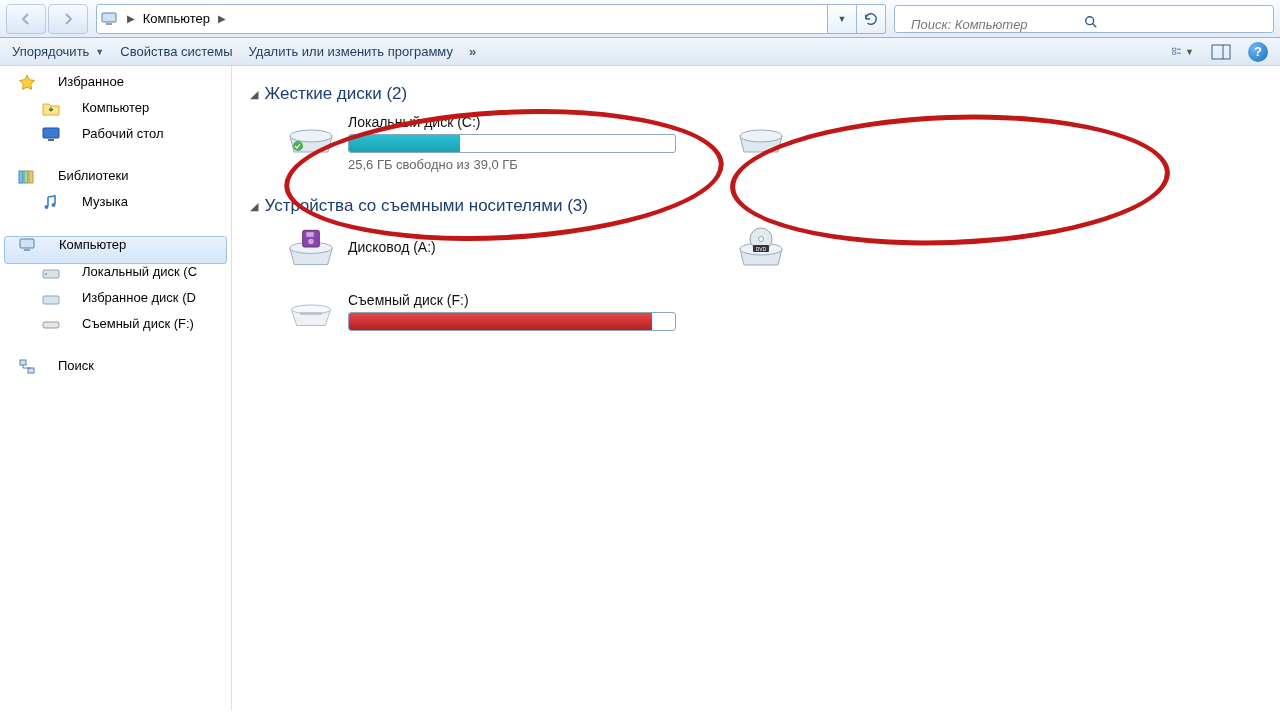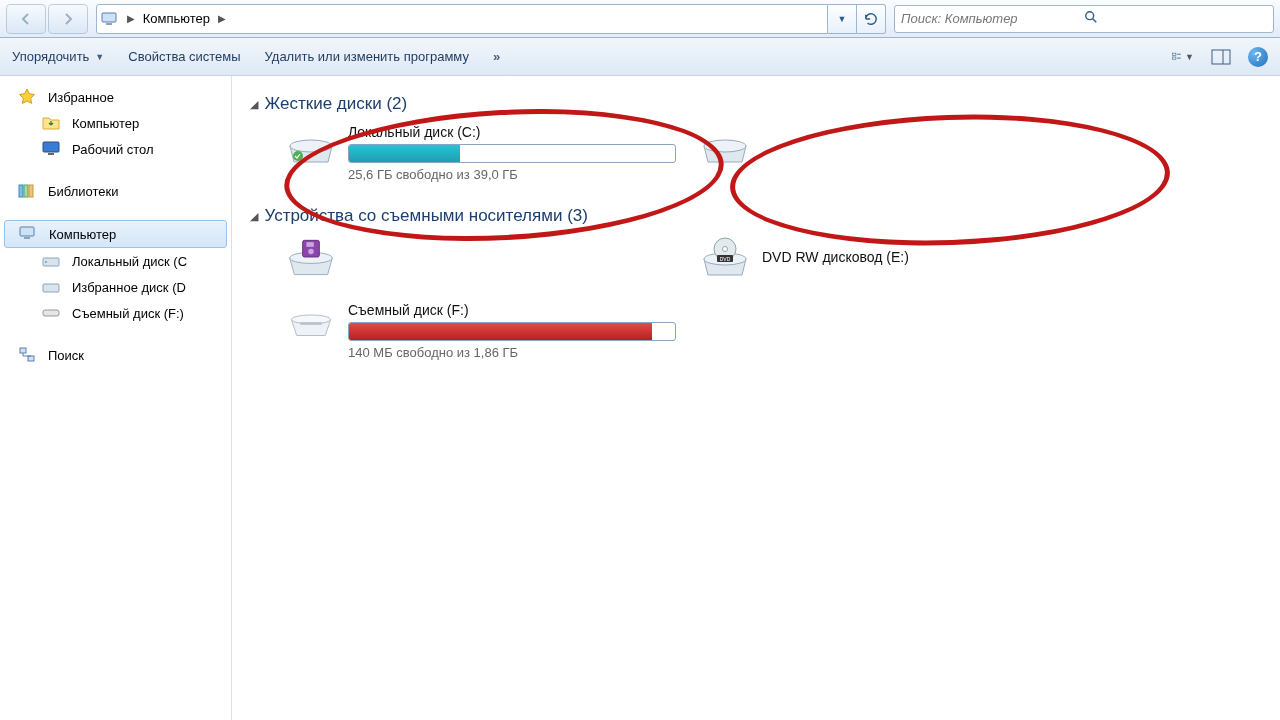--- a/index.html
+++ b/index.html
@@ -7,41 +7,41 @@
   .addr-bar{position:relative;height:38px;background:linear-gradient(#fafcff,#e3ecf7);border-bottom:1px solid #a0b3c8;display:flex;align-items:center;padding:4px 6px;box-sizing:border-box;}
   .nav-btns{display:flex;gap:2px;margin-right:8px;}
   .nav-btn{width:38px;height:28px;border:1px solid #7a9bbd;border-radius:4px;background:linear-gradient(#f6fbff,#cfe1f3);display:flex;align-items:center;justify-content:center;color:#3a5f86;}
   .nav-btn.disabled{opacity:.45;}
   .breadcrumb-wrap{flex:1;display:flex;align-items:center;height:28px;border:1px solid #9db7d1;background:#fff;border-radius:3px 0 0 3px;padding:0 4px;min-width:0;}
   .bc-icon{width:16px;height:16px;margin-right:6px;flex:none;}
   .bc-seg{display:flex;align-items:center;gap:2px;padding:0 4px;height:26px;}
   .bc-sep{color:#555;font-size:10px;}
   .bc-refresh,.bc-drop{width:28px;height:28px;border:1px solid #9db7d1;border-left:none;background:linear-gradient(#fdfeff,#e8f0fa);display:flex;align-items:center;justify-content:center;color:#2d5c8b;}
   .bc-refresh{border-radius:0 3px 3px 0;margin-right:8px;}
-  .search{width:380px;height:28px;border:1px solid #9db7d1;background:#fff;border-radius:3px;display:flex;align-items:center;padding:0 6px;box-sizing:border-box;color:#777;font-style:italic;}
+  .search{width:380px;height:28px;border:1px solid #9db7d1;background:#fff;border-radius:3px;display:flex;align-items:flex-end;padding:0 16px;box-sizing:border-box;color:#777;font-style:italic;}
   .search span{flex:1;}
   .search .mag{color:#2d5c8b;font-style:normal;}
-  .toolbar{height:38px;background:linear-gradient(#f2f6fc,#dee9f5);border-bottom:1px solid #c7d6e6;display:flex;align-items:center;padding:0 12px;gap:24px;box-sizing:border-box;}
+  .toolbar{height:28px;background:linear-gradient(#f2f6fc,#dee9f5);border-bottom:1px solid #c7d6e6;display:flex;align-items:center;padding:0 12px;gap:16px;box-sizing:border-box;}
   .tb-item{display:flex;align-items:center;gap:6px;color:#1e3a5f;cursor:default;}
   .tb-item .dd{font-size:9px;color:#44607d;}
   .tb-overflow{color:#44607d;font-weight:bold;}
   .tb-right{margin-left:auto;display:flex;align-items:center;gap:16px;}
   .tb-ico{width:22px;height:22px;display:flex;align-items:center;justify-content:center;color:#3a5f86;}
   .help{width:20px;height:20px;border-radius:50%;background:radial-gradient(circle at 30% 30%,#6cb7f5,#1c6fb8);color:#fff;font-weight:bold;font-size:13px;display:flex;align-items:center;justify-content:center;}
   .body{display:flex;height:calc(720px - 38px - 38px);}
   .sidebar{width:232px;flex:none;border-right:1px solid #d8e2ec;background:#fff;padding:8px 0 0 0;box-sizing:border-box;overflow:hidden;}
   .sb-group{margin-bottom:16px;}
-  .sb-row{display:flex;align-items:center;height:26px;padding-left:18px;gap:12px;}
+  .sb-row{display:flex;height:26px;padding-left:18px;gap:22px;}
   .sb-sub{padding-left:42px;}
   .sb-row.selected{background:linear-gradient(#e9f2fc,#d3e6fa);border:1px solid #9cc3ea;border-radius:3px;margin:0 4px;padding-left:14px;}
   .ico{width:18px;height:18px;flex:none;display:inline-flex;align-items:center;justify-content:center;font-size:14px;}
   .content{flex:1;padding:14px 20px 0 22px;position:relative;overflow:hidden;}
   .grp-head{display:flex;align-items:center;gap:6px;color:#1b3e6e;font-size:17px;margin:4px 0 10px -4px;}
   .grp-tri{font-size:11px;color:#555;}
-  .drives{display:flex;gap:24px;flex-wrap:wrap;margin-left:32px;margin-bottom:24px;}
+  .drives{display:flex;gap:60px;flex-wrap:wrap;margin-left:32px;margin-bottom:24px;}
   .drive{display:flex;gap:12px;width:390px;position:relative;}
   .drive-icon{width:50px;height:42px;flex:none;display:flex;align-items:center;justify-content:center;}
   .drive-body{flex:1;min-width:0;}
   .drive-title{font-size:14px;color:#111;margin-bottom:4px;}
   .cap{height:17px;border:1px solid #8aa5bf;border-radius:3px;background:#fff;overflow:hidden;position:relative;margin-bottom:4px;}
   .cap-fill{height:100%;}
   .cap.blue .cap-fill{background:linear-gradient(#27c3d5,#1f9fb0);}
   .cap.red .cap-fill{background:linear-gradient(#e44a4a,#b81f1f);}
   .drive-free{color:#666;font-size:13px;}
   svg.hdd{width:50px;height:42px;}
@@ -173,20 +173,31 @@
         <div class="sb-row header">
           <span class="ico">
               <svg viewBox="0 0 18 18">
                 <rect x="1" y="3" width="4" height="12" fill="#7ec0e8" stroke="#3e87b7"></rect>
                 <rect x="6" y="3" width="4" height="12" fill="#a8d8a8" stroke="#5da45d"></rect>
                 <rect x="11" y="3" width="4" height="12" fill="#f0c474" stroke="#c79a3d"></rect>
               </svg>
             </span>
           <span>Библиотеки</span>
         </div>
+        <div class="sb-row sb-sub">
+          <span class="ico">
+              <svg viewBox="0 0 18 18">
+                <path d="M6 3v9" stroke="#3b82c4" stroke-width="1.6"></path>
+                <circle cx="4.5" cy="13" r="2" fill="#3b82c4"></circle>
+                <path d="M6 3l7-1v8" stroke="#3b82c4" stroke-width="1.6" fill="none"></path>
+                <circle cx="11.5" cy="11" r="2" fill="#3b82c4"></circle>
+              </svg>
+            </span>
+          <span>Музыка</span>
+        </div>
       </div>
 
       <div class="sb-group">
         <div class="sb-row selected">
           <span class="ico">
               <svg viewBox="0 0 18 18">
                 <rect x="1" y="2" width="14" height="9" rx="1" fill="#cde2f7" stroke="#5b7fa6"></rect>
                 <rect x="5" y="12" width="6" height="2" fill="#8aa5bf"></rect>
               </svg>
             </span>
@@ -277,55 +288,54 @@
       <div class="drives">
         <div class="drive">
           <div class="drive-icon">
             <svg class="floppy-drv" viewBox="0 0 54 46">
                 <path d="M4 24 L50 24 L45 42 L9 42 Z" fill="#dfe7ef" stroke="#9ab"></path>
                 <ellipse cx="27" cy="24" rx="23" ry="6" fill="#ecf2f8" stroke="#9ab"></ellipse>
                 <rect x="18" y="5" width="18" height="18" rx="2" fill="#8e44ad" stroke="#5d2e78"></rect>
                 <rect x="22" y="7" width="8" height="5" fill="#c9a9dc"></rect>
                 <circle cx="27" cy="17" r="3" fill="#c9a9dc"></circle>
               </svg>
+          </div>
+          <div class="drive-body" style="display:flex;align-items:center;">
+            <div class="drive-title" style="margin:0">Дисковод (A:)</div>
           </div>
         </div>
 
         <div class="drive">
           <div class="drive-icon">
             <svg class="dvd-drv" viewBox="0 0 50 44">
                 <path d="M4 24 L46 24 L42 40 L8 40 Z" fill="#dfe7ef" stroke="#9ab"></path>
                 <ellipse cx="25" cy="24" rx="21" ry="6" fill="#ecf2f8" stroke="#9ab"></ellipse>
                 <circle cx="25" cy="14" r="11" fill="#e4e9ee" stroke="#8aa"></circle>
                 <circle cx="25" cy="14" r="2.5" fill="#fff" stroke="#8aa"></circle>
                 <rect x="17" y="20" width="16" height="7" rx="1" fill="#333"></rect>
                 <text x="25" y="26" text-anchor="middle" font-size="5" fill="#fff" font-family="sans-serif">DVD</text>
               </svg>
           </div>
-          <div class="drive-body" style="display:flex;align-items:center;">
-            <div class="drive-title" style="margin:0">DVD RW дисковод (E:)</div>
-          </div>
         </div>
       </div>
 
       <div class="drives">
         <div class="drive">
           <div class="drive-icon">
             <svg class="usb-drv" viewBox="0 0 56 40">
                 <path d="M6 16 L50 16 L44 34 L12 34 Z" fill="#eef1f5" stroke="#aab8c6"></path>
                 <ellipse cx="28" cy="16" rx="22" ry="5" fill="#f6f8fb" stroke="#aab8c6"></ellipse>
                 <rect x="16" y="19" width="24" height="3" fill="#b7c2cd"></rect>
               </svg>
           </div>
           <div class="drive-body">
             <div class="drive-title">Съемный диск (F:)</div>
             <div class="cap red">
                 <div class="cap-fill" style="width:93%"></div>
               </div>
-            <div class="drive-free">140 МБ свободно из 1,86 ГБ</div>
           </div>
         </div>
       </div>
 
     </div>
   </div>
 
   <div class="circle-anno circle1"></div>
   <div class="circle-anno circle2"></div>
 </div>

